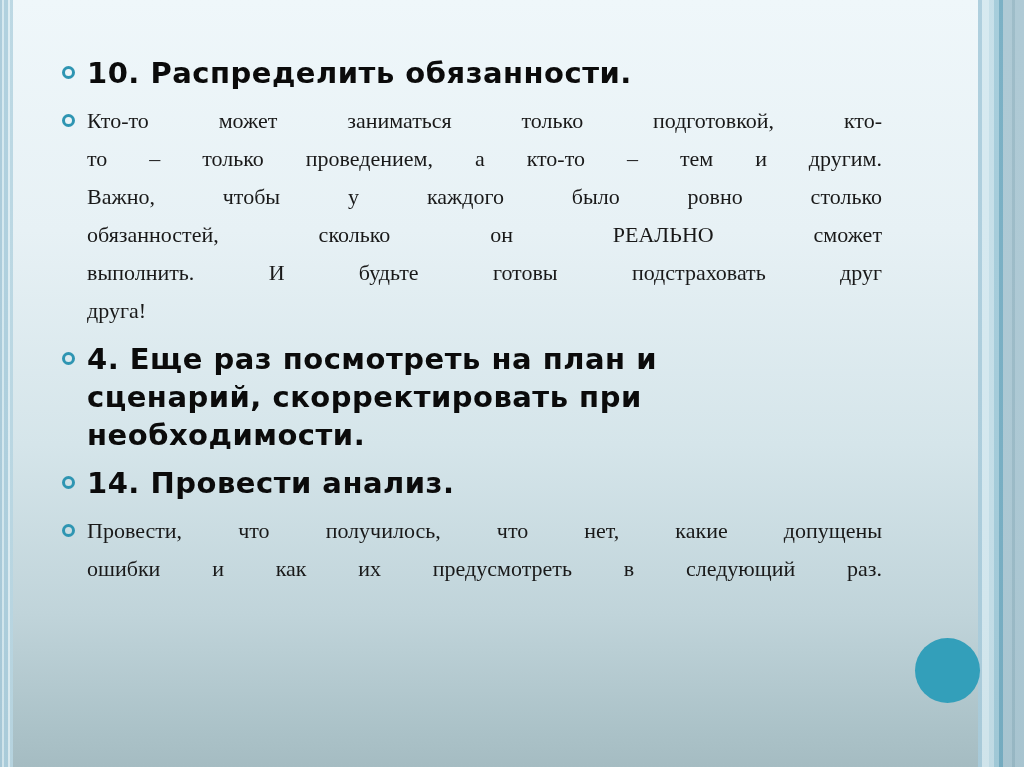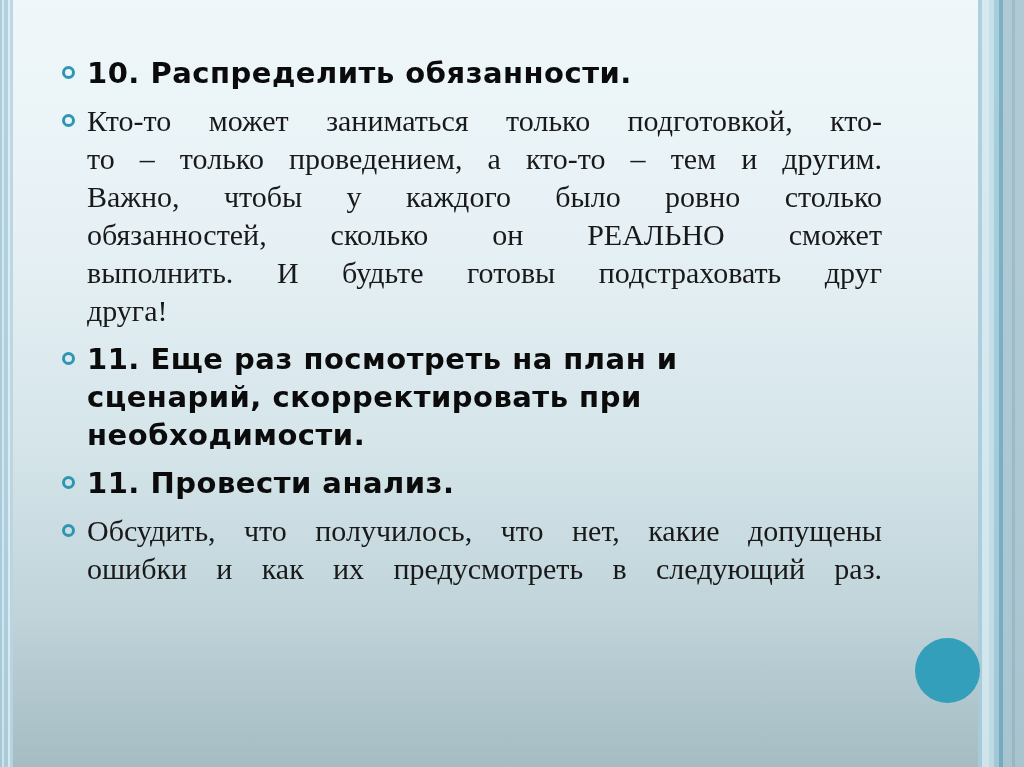--- a/index.html
+++ b/index.html
@@ -60,21 +60,21 @@
     font-size: 29px;
     line-height: 38px;
     letter-spacing: 0.5px;
     color: #0b0b0b;
     white-space: pre-wrap;
     text-align: left;
   }
 
   li.paragraph .item-text {
     font-family: "Liberation Serif", serif;
-    font-size: 30px;
+    font-size: 22px;
     line-height: 38px;
     color: #191919;
     white-space: pre-wrap;
     text-align: justify;
     text-align-last: justify;
   }
 </style>
 </head>
 <body>
 
@@ -92,27 +92,27 @@
       <span class="bullet"></span>
       <span class="item-text">Кто-то может заниматься только подготовкой, кто-
 то – только проведением, а кто-то – тем и другим.
 Важно, чтобы у каждого было ровно столько
 обязанностей, сколько он РЕАЛЬНО сможет
 выполнить. И будьте готовы подстраховать друг
 друга!</span>
     </li>
     <li class="slide-item heading">
       <span class="bullet"></span>
-      <span class="item-text">11. Еще раз посмотреть на план и
+      <span class="item-text">4. Еще раз посмотреть на план и
 сценарий, скорректировать при
 необходимости.</span>
     </li>
     <li class="slide-item heading">
       <span class="bullet"></span>
-      <span class="item-text">11. Провести анализ.</span>
+      <span class="item-text">14. Провести анализ.</span>
     </li>
     <li class="slide-item paragraph">
       <span class="bullet"></span>
-      <span class="item-text">Обсудить, что получилось, что нет, какие допущены
+      <span class="item-text">Провести, что получилось, что нет, какие допущены
 ошибки и как их предусмотреть в следующий раз.</span>
     </li>
   </ul>
 </div>
 
 </body></html>

